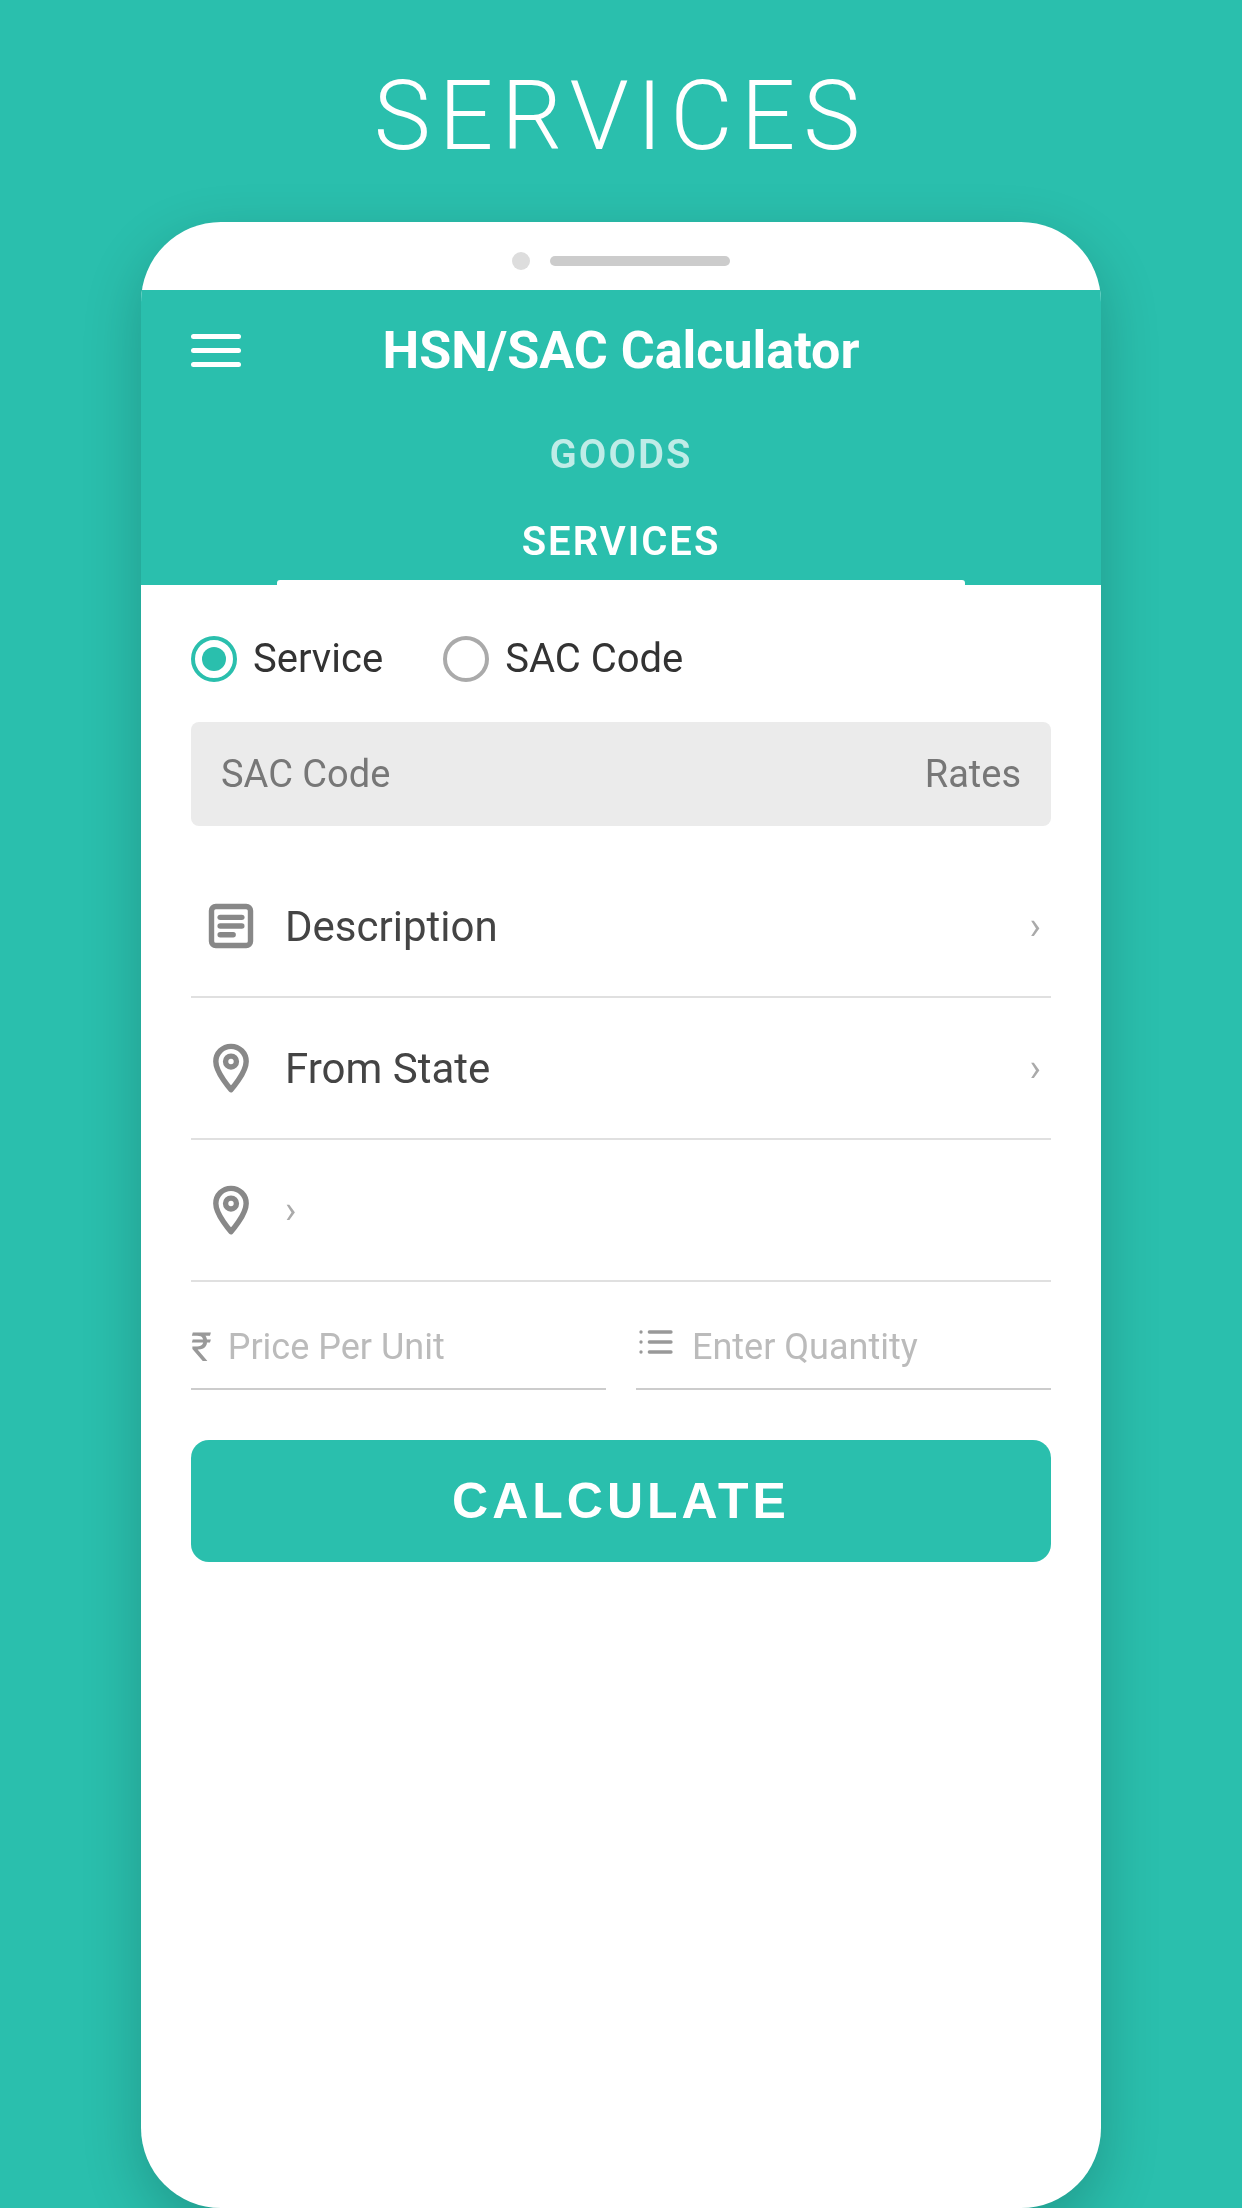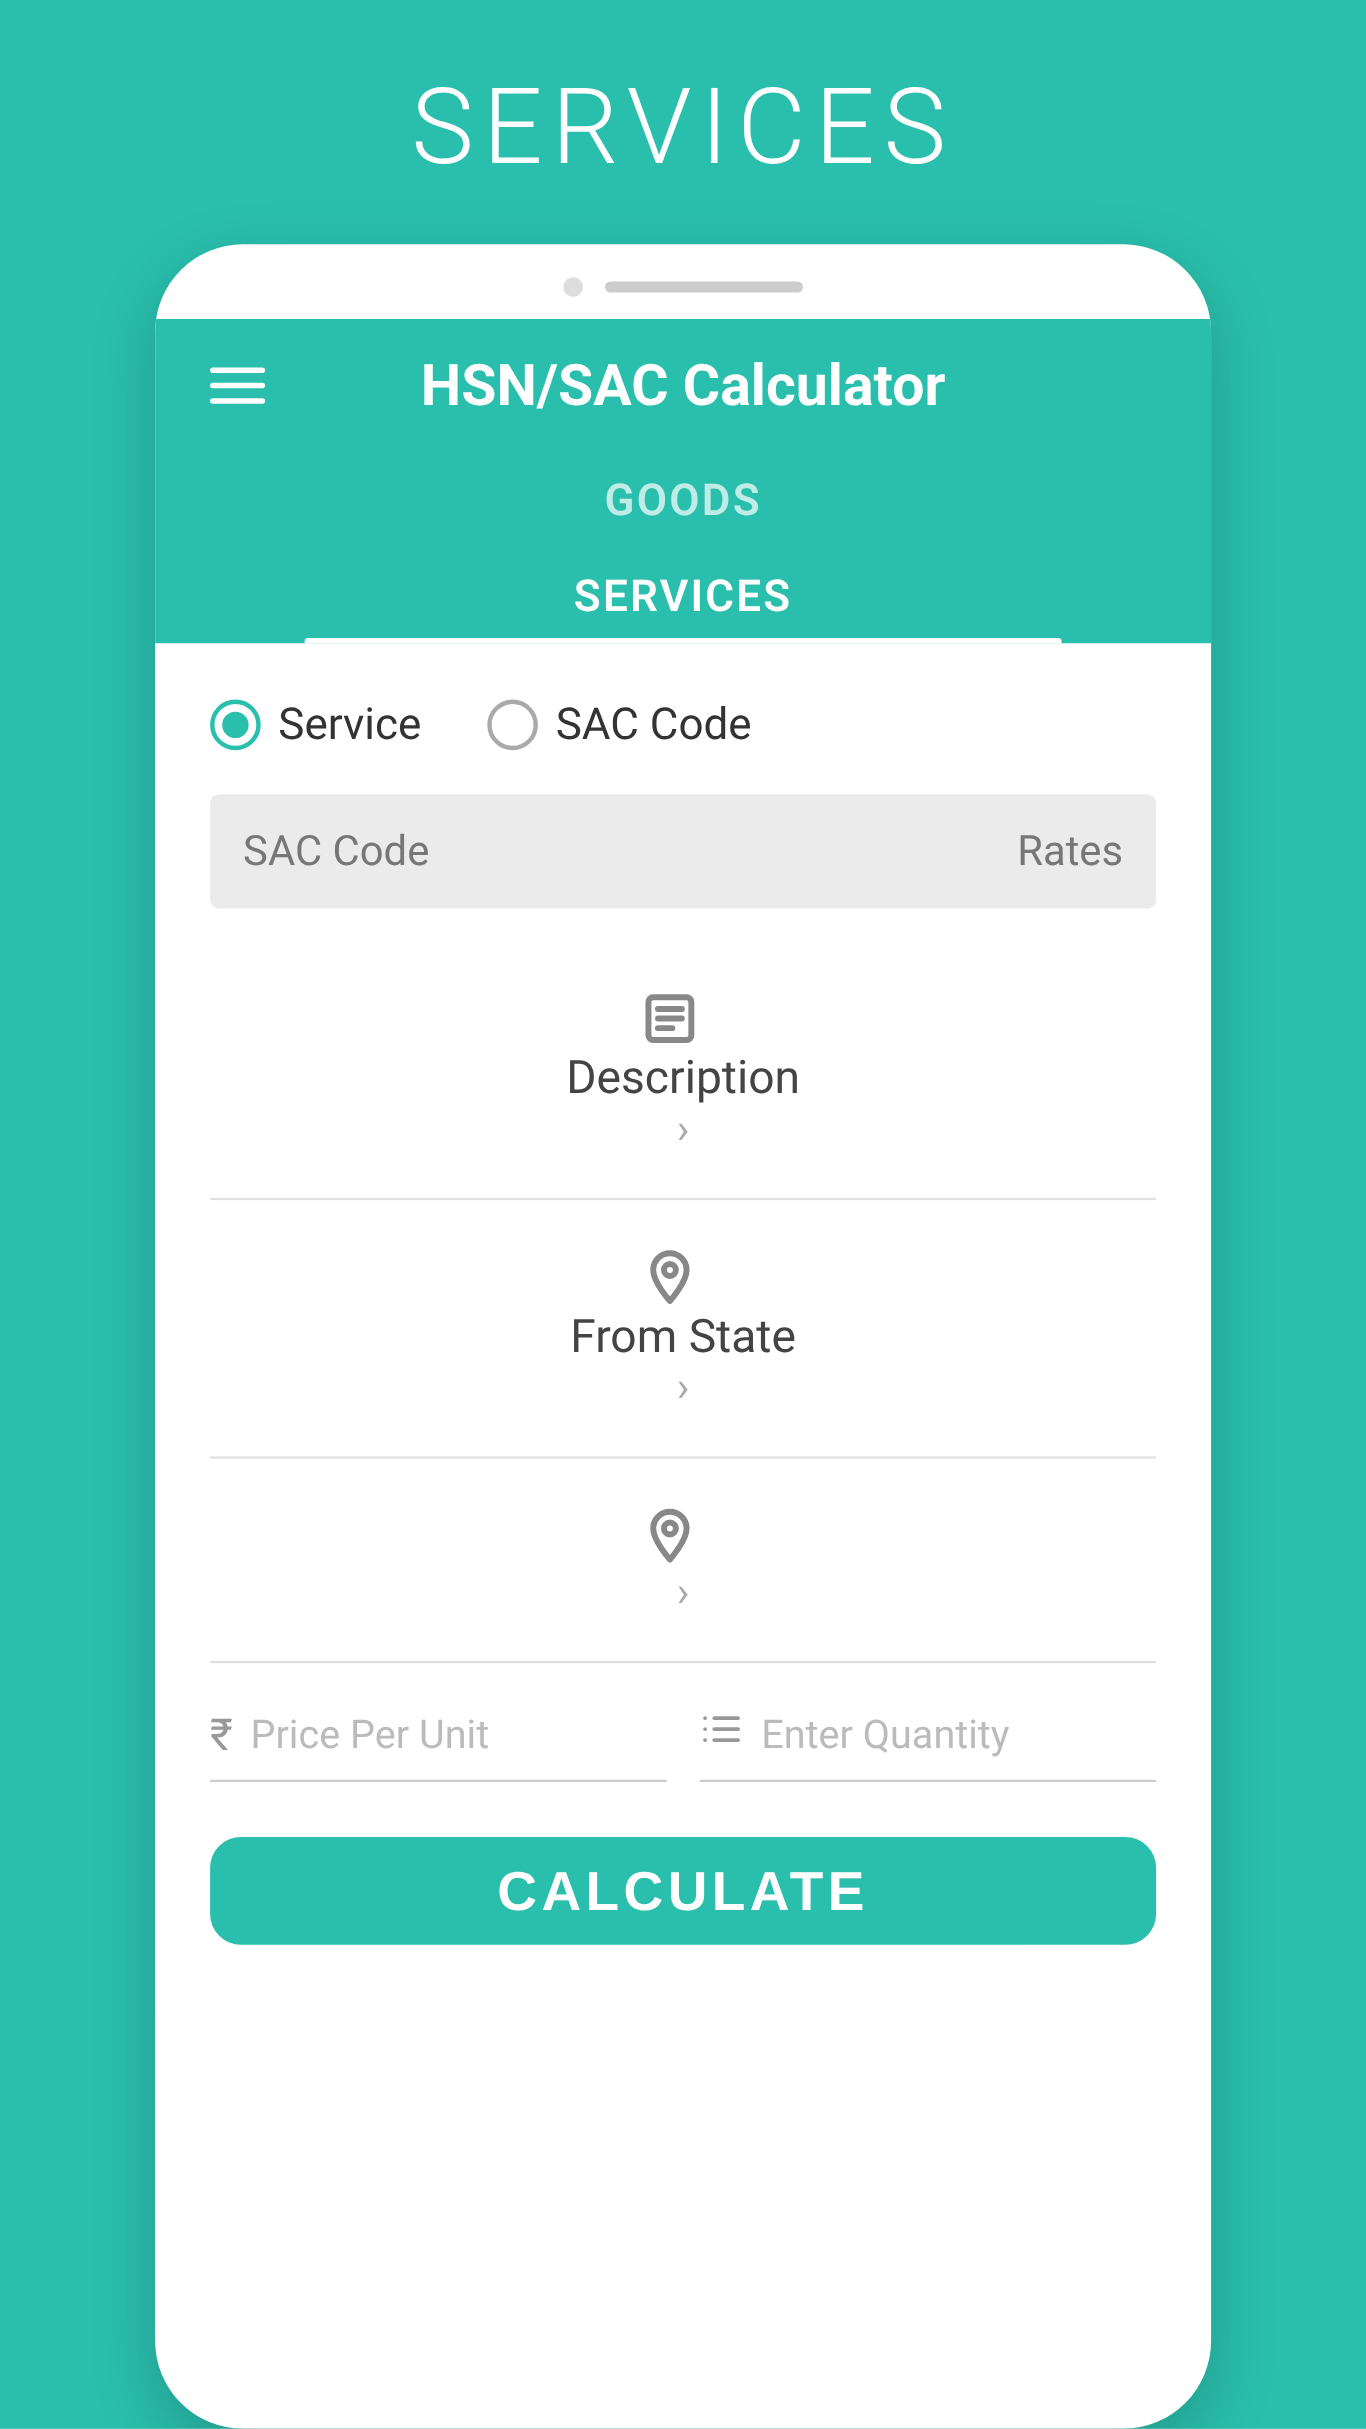--- a/index.html
+++ b/index.html
@@ -190,21 +190,20 @@
       font-size: 38px;
       color: #777;
     }
 
     .list-item {
       display: flex;
       align-items: center;
       padding: 40px 10px;
       border-bottom: 2px solid #e0e0e0;
       cursor: pointer;
-      flex-direction: column;
     }
 
     .list-item-icon {
       width: 60px;
       height: 60px;
       display: flex;
       align-items: center;
       justify-content: center;
       margin-right: 24px;
     }
@@ -248,28 +247,28 @@
     }
 
     .input-field-placeholder {
       font-size: 36px;
       color: #bbb;
     }
 
     .calculate-btn {
       display: block;
       width: 100%;
-      padding: 20px;
+      padding: 32px;
       background: #2abfad;
       color: white;
       font-size: 50px;
       font-weight: 700;
       letter-spacing: 4px;
       border: none;
-      border-radius: 28px;
+      border-radius: 18px;
       text-align: center;
       cursor: pointer;
     }
 
     .rupee-icon {
       font-size: 40px;
       color: #999;
     }
 
     .stack-icon {

